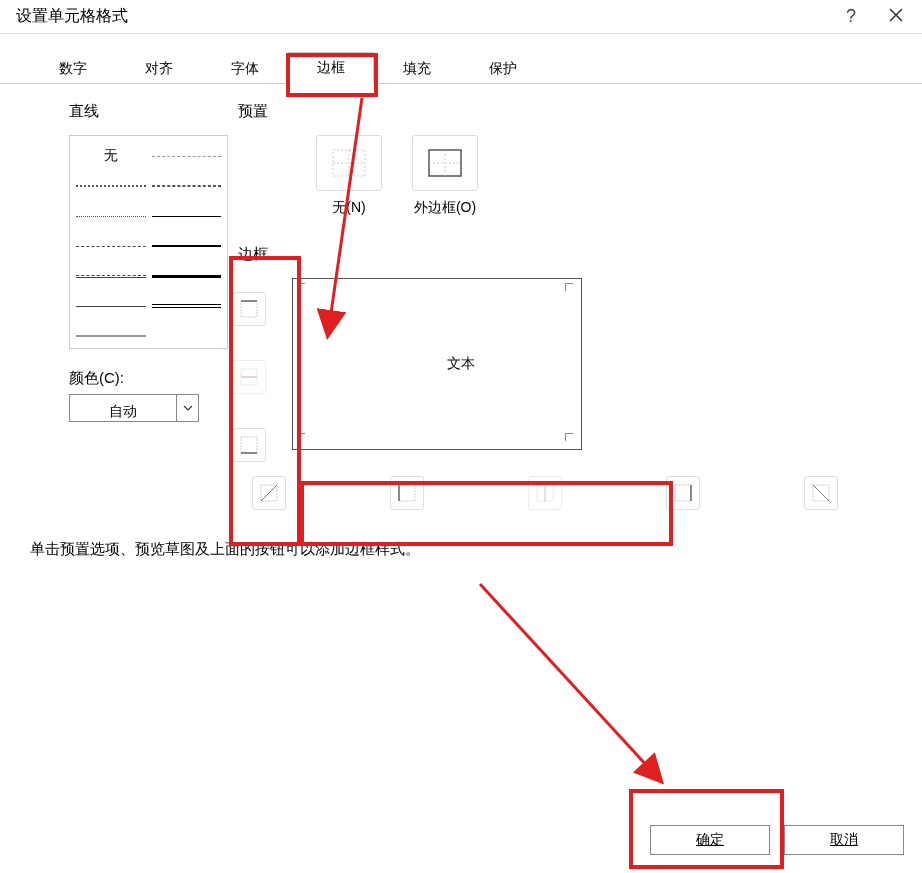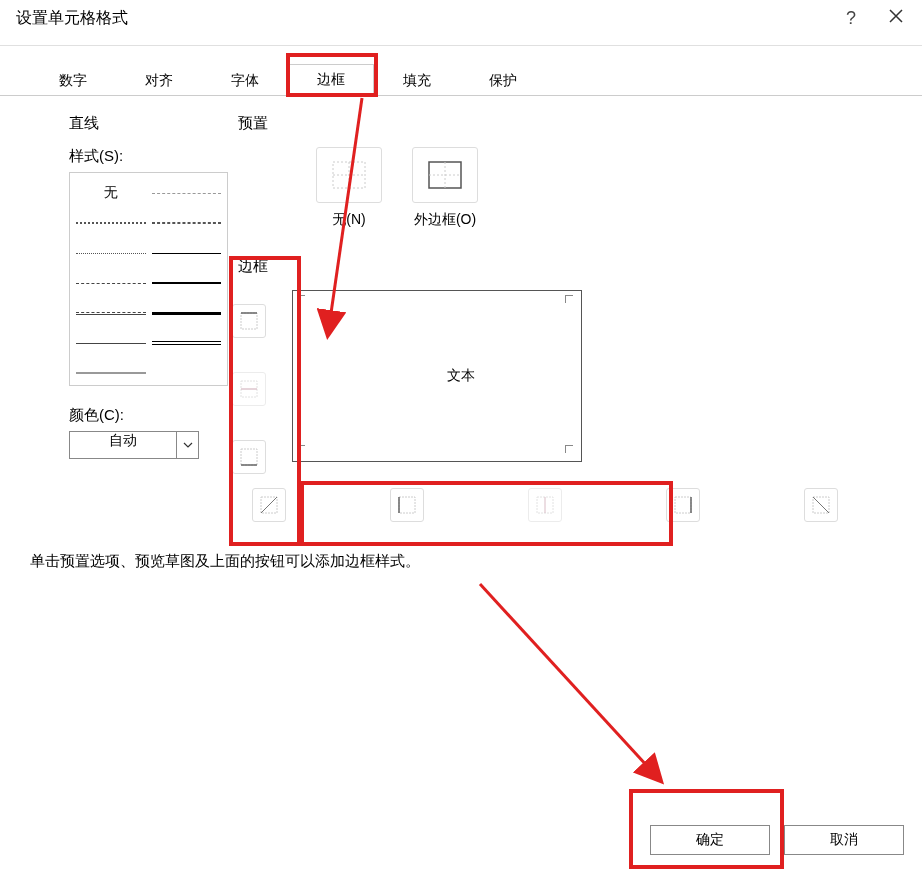--- a/index.html
+++ b/index.html
@@ -7,24 +7,24 @@
       font-family: "Microsoft YaHei", "SimSun", sans-serif;
       font-size: 14px;
       background: #fff;
       width: 922px;
       height: 873px;
       position: relative;
       overflow: hidden;
     }
     .titlebar {
       display: flex;
-      align-items: flex-start;
+      align-items: center;
       padding: 8px 14px 8px 16px;
       border-bottom: 1px solid #e0e0e0;
-      height: 46px;
+      height: 34px;
     }
     .titlebar .title { font-size: 16px; flex: 1; }
     .titlebar .help-icon { font-size: 18px; color: #444; margin-right: 28px; cursor: pointer; }
     .titlebar .close-icon { font-size: 16px; color: #444; cursor: pointer; width: 24px; text-align: center; }
     
     .tab-row {
       display: flex;
       border-bottom: 1px solid #ccc;
       padding-left: 30px;
       margin-top: 14px;
@@ -80,21 +80,21 @@
       align-items: center;
       justify-content: center;
       cursor: pointer;
       height: 28px;
     }
     .style-item.none { font-size: 14px; }
     .line-sample { width: 100%; height: 0; }
 
     .color-select {
       display: flex;
-      align-items: flex-start;
+      align-items: flex-end;
       border: 1px solid #888;
       width: 130px;
       height: 28px;
       cursor: pointer;
     }
     .color-select .text { flex: 1; text-align: center; }
     .color-select .dd { width: 22px; display:flex; justify-content:center; align-items:center; border-left: 1px solid #888; height: 100%; }
 
     .preset-row { display: flex; gap: 30px; margin-bottom: 28px; padding-left: 78px; }
     .preset-item { text-align: center; cursor: pointer; }
@@ -145,21 +145,21 @@
       display: flex;
       gap: 14px;
     }
     .btn {
       width: 120px;
       height: 30px;
       border: 1px solid #888;
       background: #fff;
       cursor: pointer;
       font-size: 14px;
-      display:flex; align-items:center; justify-content:center;
+      display:flex; align-items:center; justify-content:center;text-decoration:underline;
     }
   </style>
 </head>
 <body>
 
 <div class="titlebar">
   <span class="title">设置单元格格式</span>
   <span class="help-icon">?</span>
   <span class="close-icon">
     <svg width="16" height="16" viewBox="0 0 16 16">
@@ -174,21 +174,20 @@
   <div class="tab">字体</div>
   <div class="tab active">边框</div>
   <div class="tab">填充</div>
   <div class="tab">保护</div>
 </div>
 
 <div class="content">
 
   <div class="left-col">
     <div class="section-label">直线</div>
-    <div class="field-label"><span>样式(S):</span></div>
     <div class="style-box">
       <div class="style-item none">无</div>
       <div class="style-item">
           <div class="line-sample" style="border-top:1px dashed #999"></div>
         </div>
       <div class="style-item">
           <div class="line-sample" style="border-top:2px dotted #555"></div>
         </div>
       <div class="style-item">
           <div class="line-sample" style="border-top:1px dashed #555;border-bottom:1px dashed #555;height:2px"></div>

